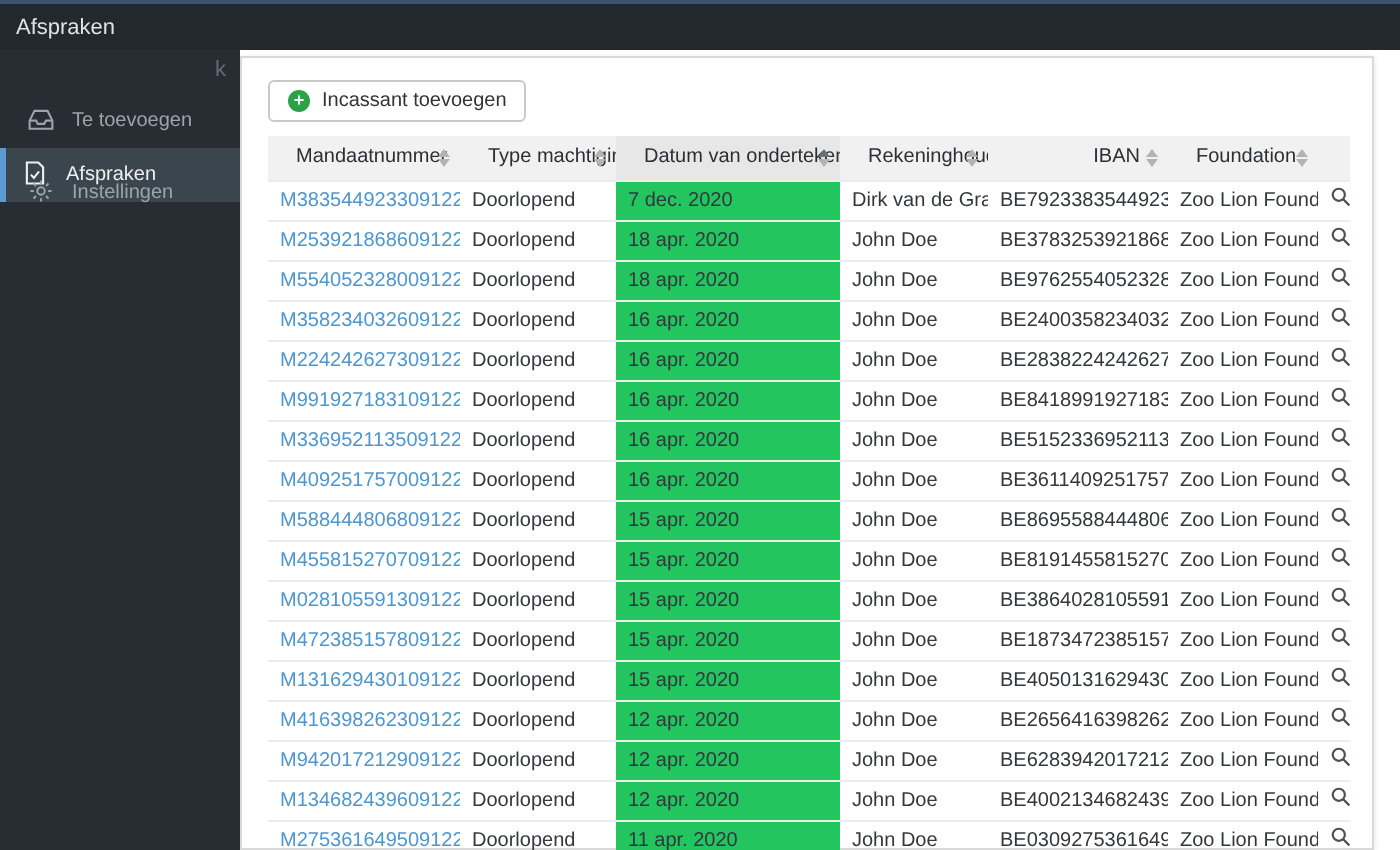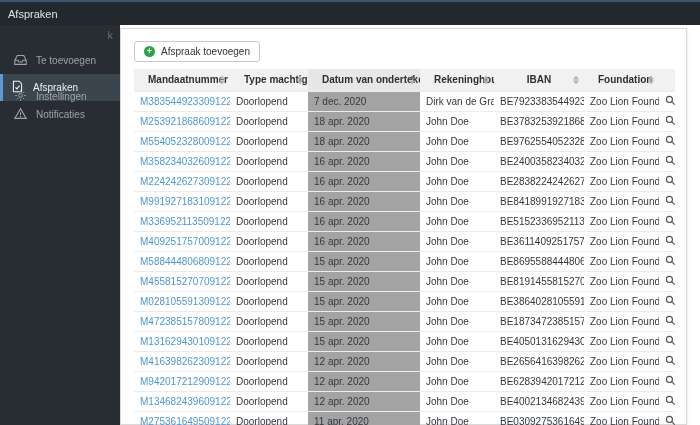--- a/index.html
+++ b/index.html
@@ -34,35 +34,35 @@
 
   .add-btn { display:inline-flex; align-items:center; gap:6px; height:21px;
     padding:0 9px; background:#fff; border:1px solid #c9c9c9; border-radius:3px;
     font-size:10px; color:#333; cursor:pointer; }
   .plus { width:11px; height:11px; border-radius:50%; background:var(--green,#2ba245);
     color:#fff; display:inline-flex; align-items:center; justify-content:center;
     font-size:9px; line-height:1; font-weight:bold; }
 
   table { width:100%; border-collapse:collapse; table-layout:fixed;
     margin-top:7px; font-size:10px; }
-  thead th { background:#f1f1f1; height:22px; text-align:center; padding:0 14px;
-    font-weight:bold; color:#2b3036; position:relative; cursor:pointer;
+  thead th { background:#f1f1f1; height:22px; text-align:right; padding:0 14px;
+    font-weight:normal; color:#2b3036; position:relative; cursor:pointer;
     white-space:nowrap; overflow:hidden; }
   thead th.sorted { background:#e7e7e7; }
   .sort { position:absolute; right:5px; top:50%; transform:translateY(-50%);
     display:flex; flex-direction:column; gap:1px; }
   .tri-up { width:0; height:0; border-left:3px solid transparent;
     border-right:3px solid transparent; border-bottom:4px solid #b3b3b3; }
   .tri-down { width:0; height:0; border-left:3px solid transparent;
     border-right:3px solid transparent; border-top:4px solid #b3b3b3; }
   th.sorted .tri-up { border-bottom-color:#6a6f74; }
 
   tbody td { height:20px; padding:0 6px; border-top:1px solid #ececec;
     color:#33383d; white-space:nowrap; overflow:hidden; }
-  td.date-col { background:#a3a3a3; }
+  td.date-col { background:#22c55e; }
   a.mandate { color:var(--link,#4f96cf); text-decoration:none; cursor:pointer; }
   .mag { cursor:pointer; display:inline-flex; }
   .mag svg { width:11px; height:11px; }
 </style>
 </head>
 <body>
 
 <div class="topbar">
   <span class="topbar-title">Afspraken</span>
 </div>
@@ -77,44 +77,36 @@
           </svg></span>
       <span>Te toevoegen</span>
     </div>
     <div class="nav-item active">
       <span><svg viewBox="0 0 16 16" fill="none" stroke="currentColor" stroke-width="1.3" width="13" height="13">
             <path d="M3 1.5 H10 L13 4.5 V14.5 H3 Z"></path>
             <path d="M5.5 9 L7.3 11 L10.5 7"></path>
           </svg></span>
       <span>Afspraken</span>
     </div>
-    <div class="nav-item">
-      <span><svg viewBox="0 0 16 16" fill="none" stroke="currentColor" stroke-width="1.3" width="13" height="13">
-            <path d="M8 2 L15 14 H1 Z"></path>
-            <line x1="8" y1="6.5" x2="8" y2="10"></line>
-            <circle cx="8" cy="11.8" r="0.4" fill="currentColor"></circle>
-          </svg></span>
-      <span>Notificaties</span>
-    </div>
   </div>
   <div class="nav nav-footer">
     <div class="nav-item">
       <span><svg viewBox="0 0 16 16" fill="none" stroke="currentColor" stroke-width="1.2" width="13" height="13">
             <circle cx="8" cy="8" r="2.3"></circle>
             <path d="M8 1.5 V3.6 M8 12.4 V14.5 M1.5 8 H3.6 M12.4 8 H14.5 M3.4 3.4 L4.9 4.9 M11.1 11.1 L12.6 12.6 M12.6 3.4 L11.1 4.9 M4.9 11.1 L3.4 12.6"></path>
           </svg></span>
       <span>Instellingen</span>
     </div>
   </div>
 </div>
 
 <div class="card">
   <button class="add-btn">
     <span class="plus">+</span>
-    <span>Afspraak toevoegen</span>
+    <span>Incassant toevoegen</span>
   </button>
 
   <table>
     <colgroup>
       <col style="width:96px">
         <col style="width:78px">
         <col style="width:112px">
       <col style="width:74px">
         <col style="width:90px">
         <col style="width:75px">

